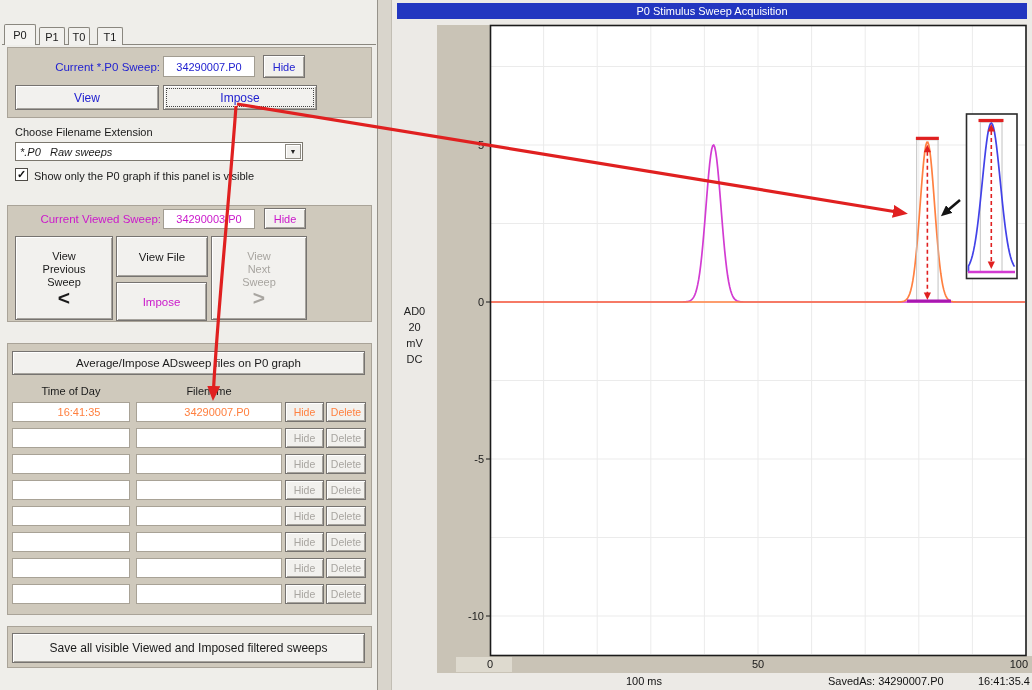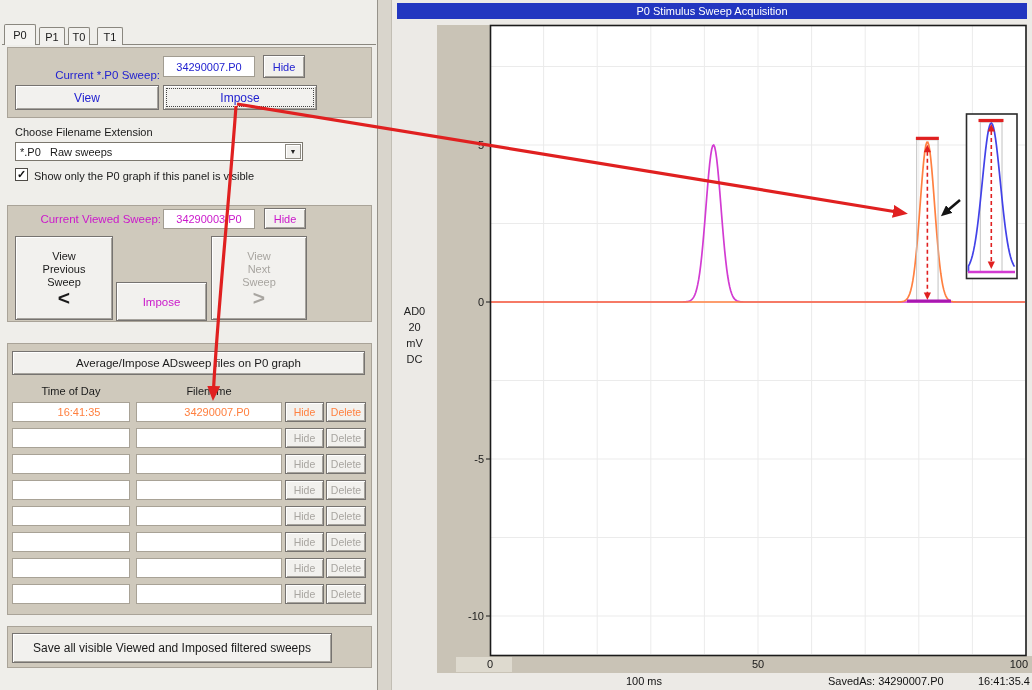--- a/index.html
+++ b/index.html
@@ -19,21 +19,21 @@
        font-size:11px;color:#1a1a1a;cursor:default;}
   .field{background:#ffffff;border:1px solid #a19c91;display:flex;align-items:center;justify-content:center;
          font-size:11px;overflow:hidden;white-space:nowrap;}
   .blue{color:var(--blue);}
   .magenta{color:var(--magenta);}
   .orangetx{color:var(--orange);}
   .dimtx{color:var(--dim);}
   .focusring{outline:1px dotted #444;outline-offset:-4px;}
   .lbl{position:absolute;font-size:11px;white-space:nowrap;}
   .dropdown{position:absolute;background:#fff;border:1px solid #7b776e;display:flex;align-items:center;}
-  .ddtext{padding-left:4px;white-space:pre;font-size:11px;}
+  .ddtext{padding-left:4px;white-space:pre;font-size:11px;font-style:italic;}
   .ddbtn{position:absolute;right:1px;top:1px;width:16px;height:15px;background:#f0efec;border:1px solid #8d8a82;
          box-shadow:inset 1px 1px 0 #fff;display:flex;align-items:center;justify-content:center;font-size:7px;color:#222;}
   .cbbox{position:absolute;width:13px;height:13px;background:#fff;border:1px solid #4e4b46;
          display:flex;align-items:center;justify-content:center;font-size:11px;font-weight:bold;line-height:11px;color:#111;}
   .multiline{white-space:pre-line;text-align:center;line-height:13px;}
   .bigchev{font-size:21px;font-weight:bold;line-height:18px;}
   .trow{position:relative;height:20px;margin-bottom:6px;display:flex;align-items:stretch;}
   .rowfield{background:#fff;border:1px solid #a8a296;display:flex;align-items:center;justify-content:center;font-size:11px;padding-left:16px;}
   .rf-time{width:118px;margin-right:6px;}
   .rf-file{width:146px;margin-right:3px;}
@@ -53,21 +53,21 @@
 
   <div class="abs" style="left:0;top:0;width:377px;height:690px;">
 
     <div class="tabline" style="left:2px;top:44px;width:374px;"></div>
     <div class="tab" style="left:4px;top:24px;width:32px;height:21px;background:#f4f3f0;">P0</div>
     <div class="tab" style="left:39px;top:27px;width:26px;height:18px;">P1</div>
     <div class="tab" style="left:68px;top:27px;width:22px;height:18px;">T0</div>
     <div class="tab" style="left:97px;top:27px;width:26px;height:18px;">T1</div>
 
     <div class="group" style="left:7px;top:47px;width:365px;height:71px;"></div>
-    <div class="lbl blue" style="left:15px;top:61px;width:145px;text-align:right;font-size:11.5px;margin-top:8px;">Current *.P0 Sweep:</div>
+    <div class="lbl blue" style="left:15px;top:61px;width:145px;text-align:right;font-size:11.5px;">Current *.P0 Sweep:</div>
     <div class="field blue abs" style="left:163px;top:56px;width:92px;height:21px;">34290007.P0</div>
     <button class="btn blue abs" style="left:263px;top:55px;width:42px;height:23px;">Hide</button>
     <button class="btn blue abs" style="left:15px;top:85px;width:144px;height:25px;font-size:12px;">View</button>
     <button class="btn blue abs focusring" style="left:163px;top:85px;width:154px;height:25px;font-size:12px;">Impose</button>
 
     <div class="lbl" style="left:15px;top:126px;">Choose Filename Extension</div>
     <div class="dropdown" style="left:15px;top:142px;width:288px;height:19px;">
       <span class="ddtext">*.P0   Raw sweeps</span>
       <span class="ddbtn">▼</span>
     </div>
@@ -78,20 +78,21 @@
     <div class="lbl magenta" style="left:15px;top:213px;width:146px;text-align:right;font-size:11.5px;">Current Viewed Sweep:</div>
     <div class="field magenta abs" style="left:163px;top:209px;width:92px;height:20px;">34290003.P0</div>
     <button class="btn magenta abs" style="left:264px;top:208px;width:42px;height:21px;">Hide</button>
 
     <button class="btn abs" style="left:15px;top:236px;width:98px;height:84px;flex-direction:column;">
       <span class="multiline">View
 Previous
 Sweep</span>
       <span class="bigchev">&lt;</span>
     </button>
+    <button class="btn abs" style="left:116px;top:236px;width:92px;height:41px;font-size:11.5px;">View File</button>
     <button class="btn magenta abs" style="left:116px;top:282px;width:91px;height:39px;font-size:11.5px;">Impose</button>
     <button class="btn dimtx abs" style="left:211px;top:236px;width:96px;height:84px;flex-direction:column;">
       <span class="multiline">View
 Next
 Sweep</span>
       <span class="bigchev">&gt;</span>
     </button>
 
     <div class="group" style="left:7px;top:343px;width:365px;height:272px;"></div>
     <button class="btn abs" style="left:12px;top:351px;width:353px;height:24px;font-size:11.5px;">Average/Impose ADsweep files on P0 graph</button>
@@ -142,21 +143,21 @@
         </div>
         <div class="trow">
           <div class="rowfield rf-time"></div>
           <div class="rowfield rf-file"></div>
           <button class="btn rowbtn dimtx">Hide</button>
           <button class="btn rowbtn del dimtx">Delete</button>
         </div>
       </div>
 
     <div class="group" style="left:7px;top:626px;width:365px;height:42px;"></div>
-    <button class="btn abs" style="left:12px;top:633px;width:320px;height:30px;font-size:12px;">Save all visible Viewed and Imposed filtered sweeps</button>
+    <button class="btn abs" style="left:12px;top:633px;width:353px;height:30px;font-size:12px;">Save all visible Viewed and Imposed filtered sweeps</button>
   </div>
 
   <div class="divider" style="left:377px;top:0;width:15px;height:690px;"></div>
 
   <div class="rightpanel" style="left:392px;top:0;width:640px;height:690px;"></div>
   <div class="titlebar abs" style="left:397px;top:3px;width:630px;">P0 Stimulus Sweep Acquisition</div>
   <div class="band" style="left:437px;top:25px;width:53px;height:631px;"></div>
   <div class="channel" style="left:392px;top:303px;width:45px;">
     <div>AD0</div>
     <div>20</div>

